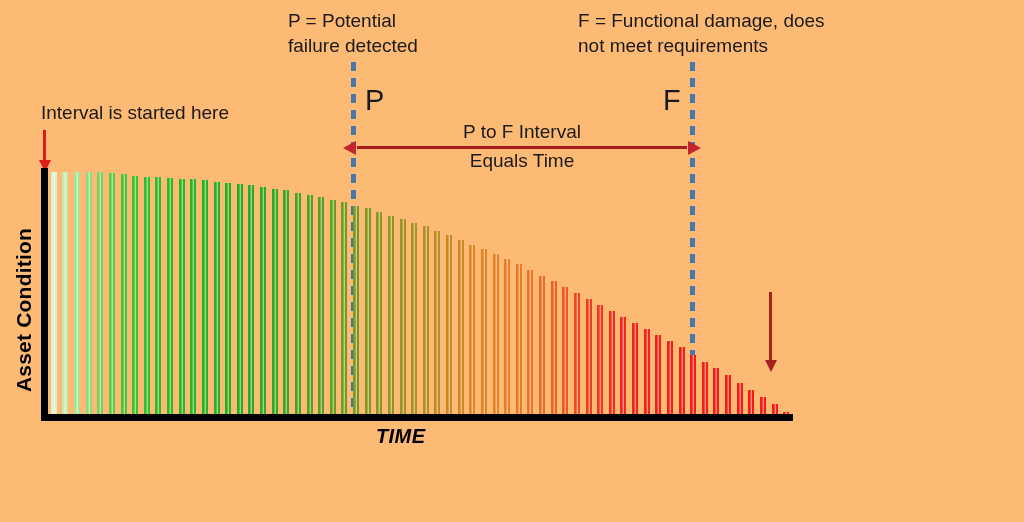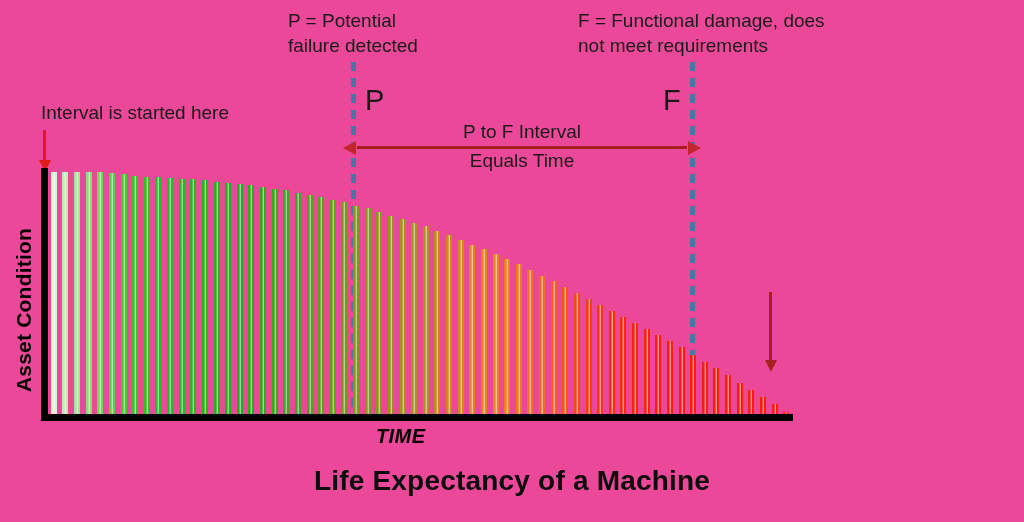--- a/index.html
+++ b/index.html
@@ -7,21 +7,21 @@
     padding: 0;
     background: #ffffff;
   }
   body {
     font-family: "Liberation Sans", sans-serif;
   }
   #stage {
     position: relative;
     width: 1024px;
     height: 522px;
-    background: #ec4899;
+    background: #fdba74;
     overflow: hidden;
   }
 
   
   .note {
     position: absolute;
     color: #1a1a1a;
     font-size: 19px;
     line-height: 25px;
     font-family: "Liberation Sans", sans-serif;
@@ -256,15 +256,14 @@
       <div class="bar" style="left: 748.29px; width: 6.045px; height: 24.2px; bottom: 108px; background: linear-gradient(to right, rgb(249, 26, 18) 0%, rgb(249, 26, 18) 38%, rgba(255, 255, 255, 0.8) 52%, rgb(249, 26, 18) 70%, rgb(249, 26, 18) 100%) rgb(249, 26, 18);"></div>
       <div class="bar" style="left: 759.915px; width: 6.045px; height: 16.94px; bottom: 108px; background: linear-gradient(to right, rgb(249, 26, 18) 0%, rgb(249, 26, 18) 38%, rgba(255, 255, 255, 0.8) 52%, rgb(249, 26, 18) 70%, rgb(249, 26, 18) 100%) rgb(249, 26, 18);"></div>
       <div class="bar" style="left: 771.54px; width: 6.045px; height: 9.68px; bottom: 108px; background: linear-gradient(to right, rgb(249, 26, 18) 0%, rgb(249, 26, 18) 38%, rgba(255, 255, 255, 0.8) 52%, rgb(249, 26, 18) 70%, rgb(249, 26, 18) 100%) rgb(249, 26, 18);"></div>
       <div class="bar" style="left: 783.165px; width: 6.045px; height: 2.42px; bottom: 108px; background: linear-gradient(to right, rgb(249, 26, 18) 0%, rgb(249, 26, 18) 38%, rgba(255, 255, 255, 0.8) 52%, rgb(249, 26, 18) 70%, rgb(249, 26, 18) 100%) rgb(249, 26, 18);"></div>
     </div>
 
   <div id="y-axis-title" style="left:12px; top:392px;">Asset Condition</div>
 
   <div id="x-axis-title" style="left:376px; top:425px;">TIME</div>
 
-  <div id="chart-title" style="left:0px; top:465px;">Life Expectancy of a Machine</div>
 
 </div>
 
 </body></html>

